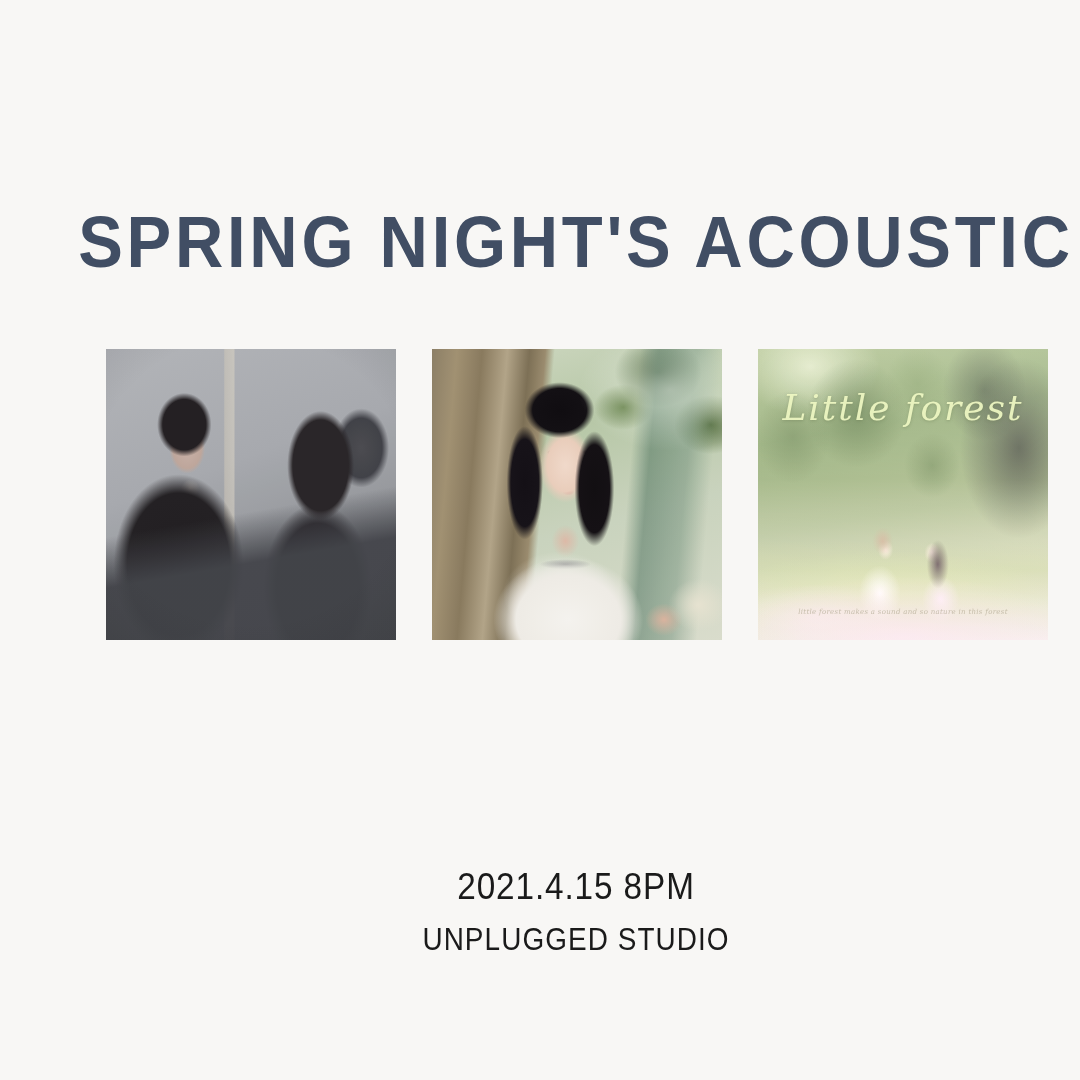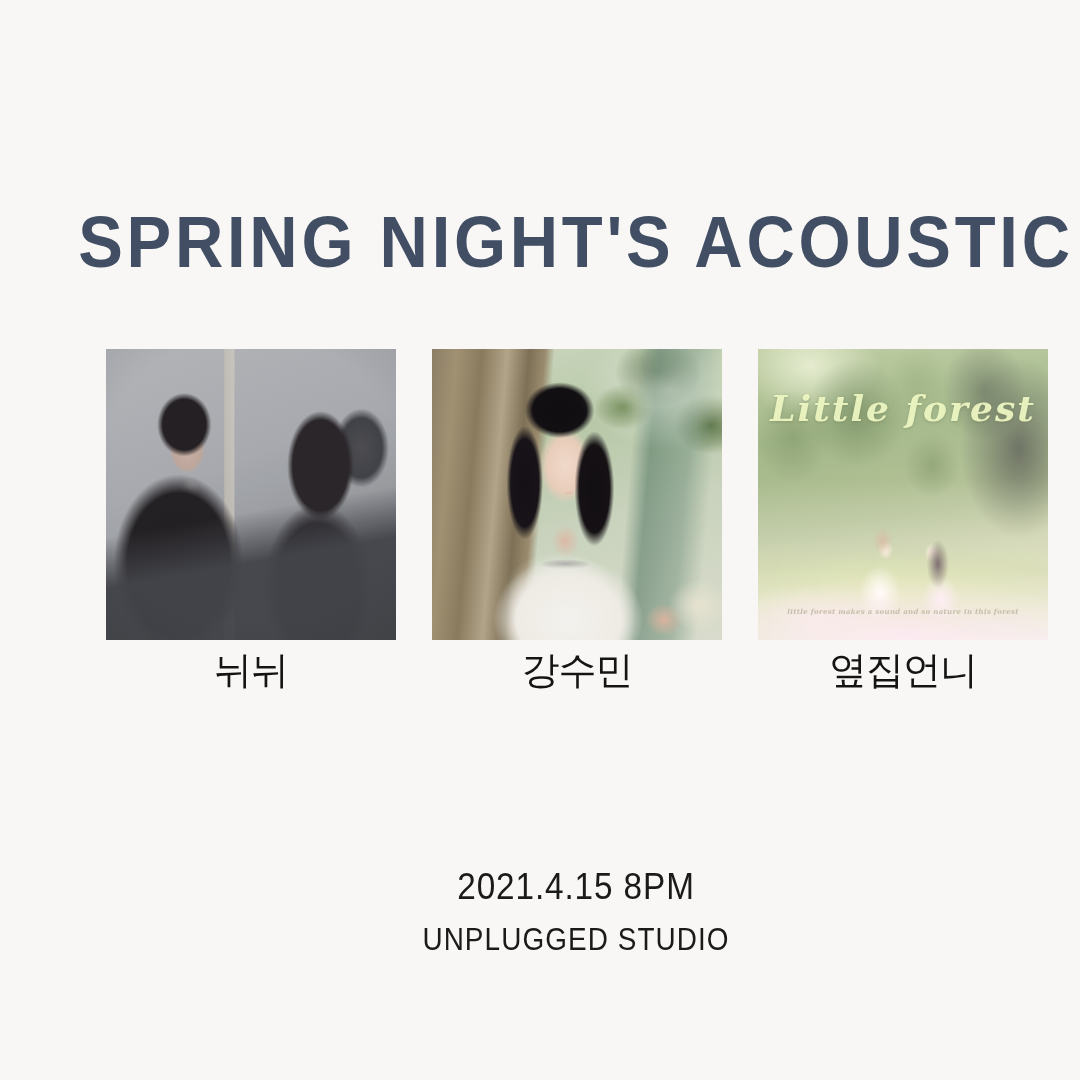--- a/index.html
+++ b/index.html
@@ -168,21 +168,20 @@
       
       radial-gradient(ellipse 22% 24% at 34% 22%, rgba(88,118,62,.75) 0%, rgba(88,118,62,0) 78%),
       radial-gradient(ellipse 16% 20% at 12% 30%, rgba(104,132,76,.65) 0%, rgba(104,132,76,0) 80%),
       radial-gradient(ellipse 14% 16% at 55% 12%, rgba(120,150,84,.6) 0%, rgba(120,150,84,0) 80%),
       radial-gradient(ellipse 12% 14% at 60% 40%, rgba(96,126,70,.5) 0%, rgba(96,126,70,0) 80%),
       
       radial-gradient(ellipse 30% 22% at 18% 6%, rgba(246,248,220,.6) 0%, rgba(246,248,220,0) 80%),
       
       linear-gradient(170deg, #9fb477 0%, #8aa568 28%, #a7b783 55%, #c9cda2 78%, #e2d6d4 100%);
     filter: saturate(0.85) contrast(0.9) brightness(1.1) blur(.3px);
-    font-weight: bold;
   }
 
   .photo-script {
     position: absolute;
     top: 38px;
     left: 0;
     width: 100%;
     text-align: center;
     font-family: "DejaVu Serif", serif;
     font-style: italic;
@@ -284,25 +283,20 @@
 
     <div class="photo p2"></div>
 
     <div class="photo p3">
       <div class="photo-script">Little forest</div>
       <div class="photo-caption-tiny">little forest makes a sound and so nature in this forest</div>
     </div>
 
   </div>
 
-  <div class="names-row">
-    <div class="name">뉘뉘</div>
-    <div class="name">강수민</div>
-    <div class="name">옆집언니</div>
-  </div>
 
   <div class="info">
     <div class="info-date">2021.4.15 8PM</div>
     <div class="info-venue">UNPLUGGED STUDIO</div>
   </div>
 
 
 </div>
 
 </body></html>

